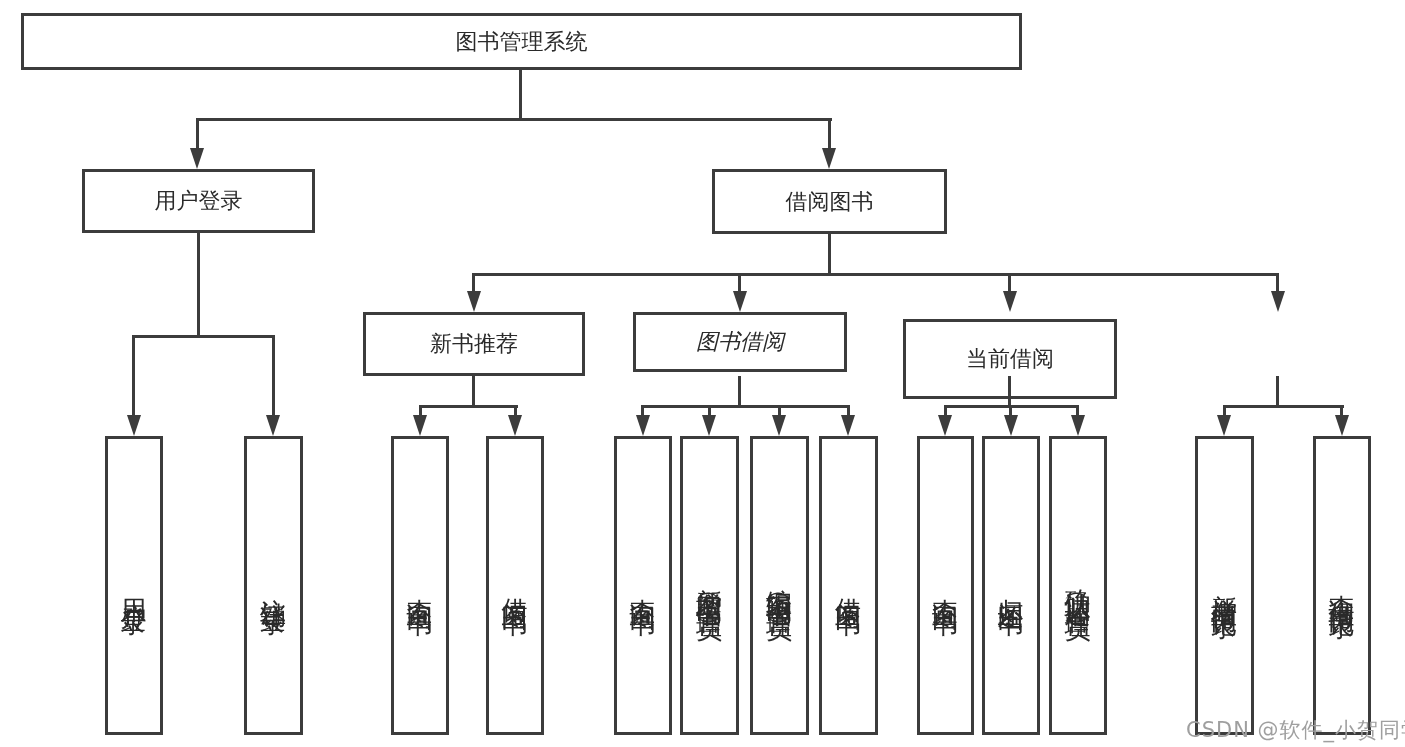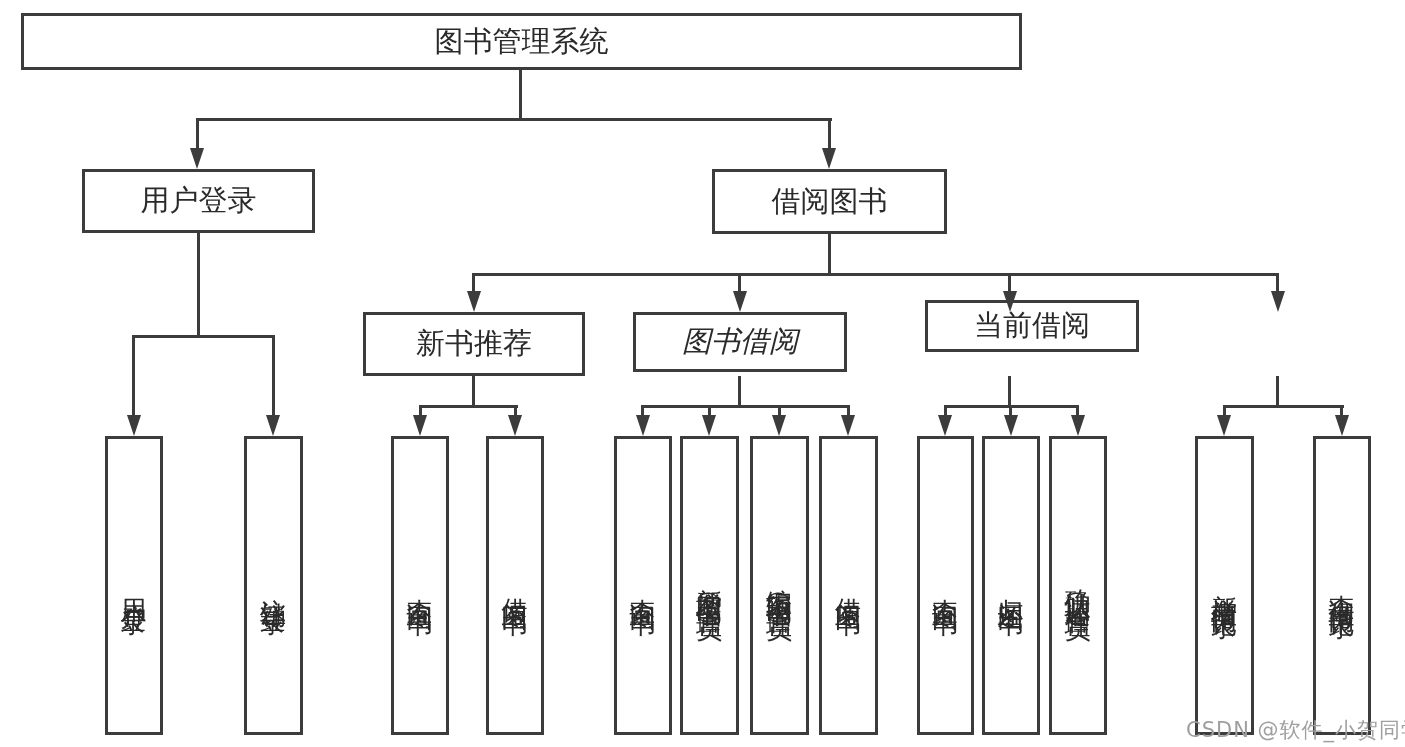--- a/index.html
+++ b/index.html
@@ -4,21 +4,21 @@
 <style>
   html,body{margin:0;padding:0;background:#ffffff;}
   .stage{
     position:relative;width:1405px;height:747px;background:#ffffff;overflow:hidden;
     font-family:"DejaVu Sans","Liberation Sans",sans-serif;
   }
   .node{
     position:absolute;box-sizing:border-box;
     border:3px solid #3c3c3c;background:#ffffff;
     display:flex;align-items:center;justify-content:center;
-    font-size:29px;color:#2a2a2a;white-space:nowrap;
+    font-size:22px;color:#2a2a2a;white-space:nowrap;
   }
   .vert{
     writing-mode:vertical-rl;text-orientation:mixed;
     font-size:26px;letter-spacing:4px;line-height:1;white-space:normal;
   }
   .vl{position:absolute;width:3px;background:#3c3c3c;}
   .hl{position:absolute;height:3px;background:#3c3c3c;}
   .ar{
     position:absolute;width:0;height:0;
     border-left:7px solid transparent;border-right:7px solid transparent;
@@ -37,21 +37,21 @@
   <div class="node" style="left:21px;top:13px;width:1001px;height:57px;">图书管理系统</div>
 
   <div class="node" style="left:82px;top:169px;width:233px;height:64px;">用户登录</div>
 
   <div class="node" style="left:712px;top:169px;width:235px;height:65px;">借阅图书</div>
 
   <div class="node" style="left:363px;top:312px;width:222px;height:64px;">新书推荐</div>
 
   <div class="node" style="left:633px;top:312px;width:214px;height:60px;font-style:italic;">图书借阅</div>
 
-  <div class="node" style="left:903px;top:300px;width:214px;height:52px;margin-left:22px;">当前借阅</div>
+  <div class="node" style="left:903px;top:319px;width:214px;height:80px;">当前借阅</div>
 
 
   <div class="node vert" style="left:105px;top:436px;width:58px;height:299px;">用户登录</div>
 
   <div class="node vert" style="left:244px;top:436px;width:59px;height:299px;">注销登录</div>
 
   <div class="node vert" style="left:391px;top:436px;width:58px;height:299px;">查询图书</div>
 
   <div class="node vert" style="left:486px;top:436px;width:58px;height:299px;">借阅图书</div>
 

